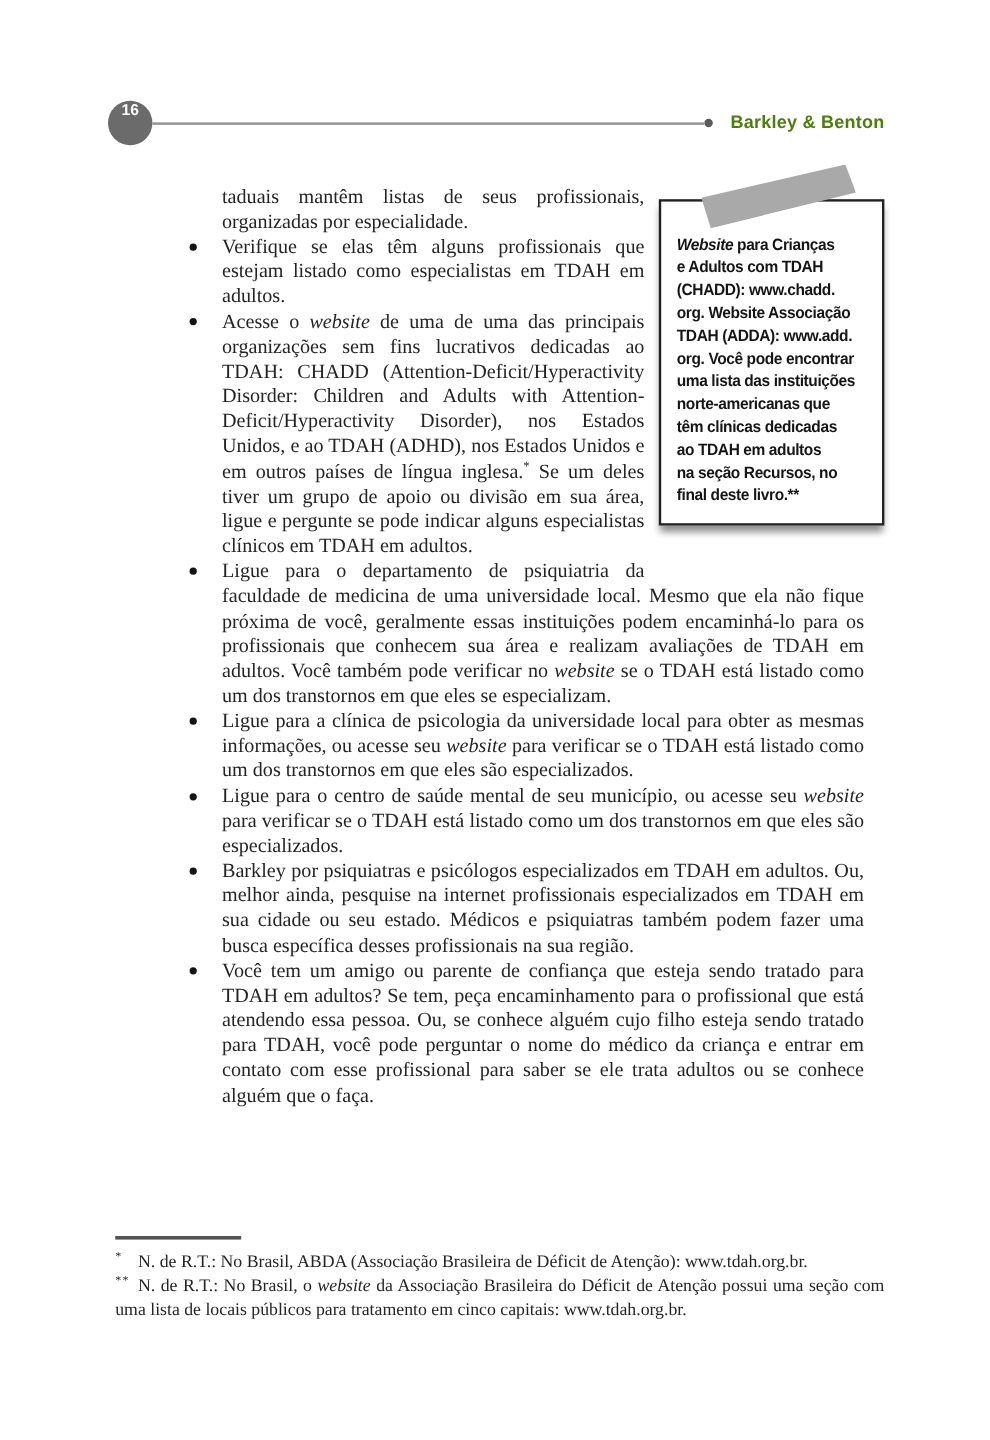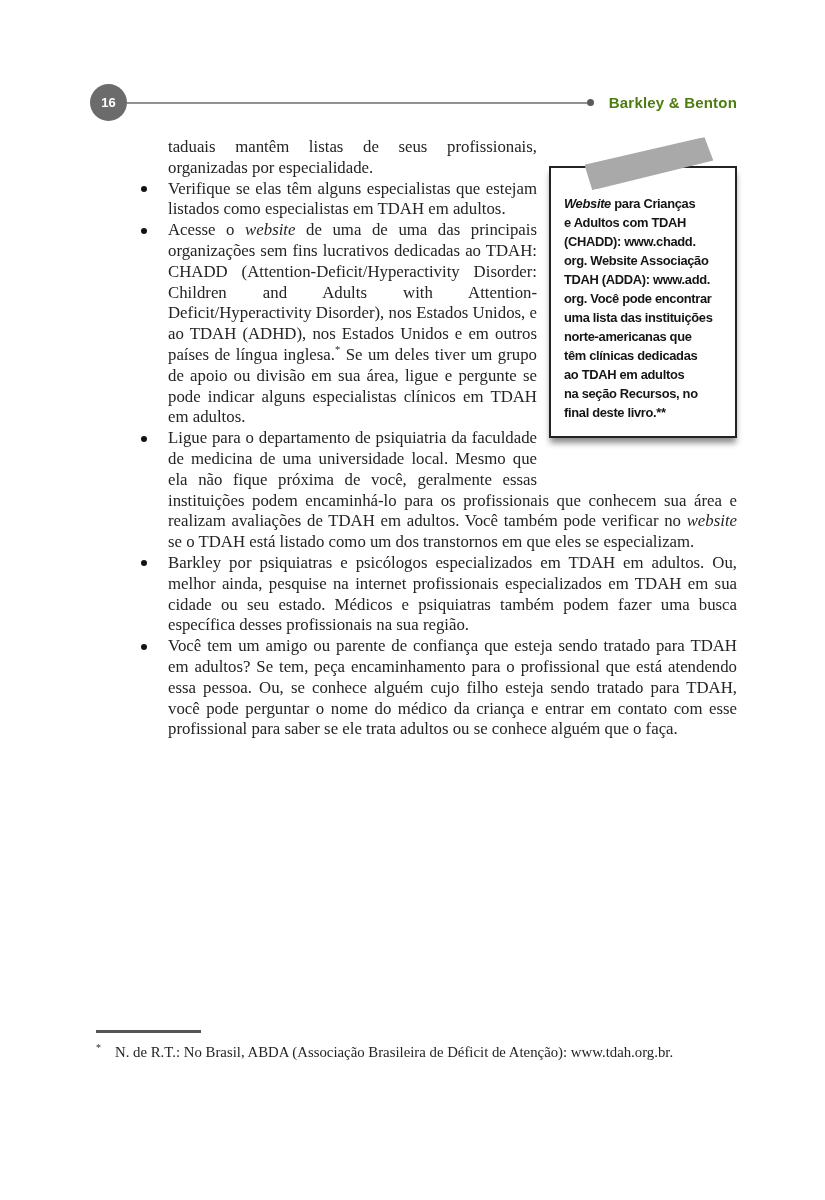--- a/index.html
+++ b/index.html
@@ -18,21 +18,21 @@
   .page{position:absolute;inset:0;background:#fff;}
 
   
   .header{
     position:absolute;left:90px;right:88px;top:84px;height:37px;
     display:flex;align-items:center;
   }
   .page-number-circle{
     width:37px;height:37px;border-radius:50%;background:var(--accent-gray);
     color:#fff;font-family:"Liberation Sans",sans-serif;font-size:13px;font-weight:bold;
-    display:flex;align-items:center;justify-content:center;flex:none;
+    display:flex;justify-content:center;flex:none;
   }
   .header-rule{flex:1;height:2px;background:var(--rule-gray);}
   .header-dot{width:7px;height:7px;border-radius:50%;background:#5a5a5a;flex:none;}
   .running-head{
     margin-left:15px;font-family:Liberation Sans, sans-serif;font-weight:700;
     font-size:15px;color:#4d7c0f;flex:none;letter-spacing:0.2px;
   }
 
   
   .content{
@@ -53,21 +53,21 @@
     clip-path:polygon(0 25%,96% 0,100% 70%,3% 100%);z-index:2;
   }
   .note-line{
     font-family:"Liberation Sans",sans-serif;font-weight:700;
     font-size:13.6px;line-height:19px;color:#151515;letter-spacing:-0.35px;
     white-space:nowrap;transform:scaleX(0.95);transform-origin:0 50%;
   }
   .note-line i{font-style:italic;}
 
   .bullet-list{
-    margin:0;padding:0 0 0 72px;list-style:none;
+    margin:17px;padding:0 0 0 72px;list-style:none;
     font-size:16.8px;line-height:20.8px;
   }
   .bullet-list li{position:relative;margin:0;}
   .bullet-list li.has-bullet::before{
     content:"";position:absolute;left:-27px;top:7.5px;
     width:6px;height:6px;border-radius:50%;background:#131313;
   }
   .bullet-list i{font-style:italic;}
   .bullet-list sup{font-size:10.5px;line-height:0;vertical-align:super;}
 
@@ -112,28 +112,31 @@
             <div class="note-line">norte-americanas que</div>
             <div class="note-line">têm clínicas dedicadas</div>
             <div class="note-line">ao TDAH em adultos</div>
             <div class="note-line">na seção Recursos, no</div>
             <div class="note-line">final deste livro.**</div>
           </div>
       </div>
     </aside>
     <ul class="bullet-list" id="bullet-list">
         <li class="no-bullet">taduais mantêm listas de seus profissionais, organizadas por especialidade.</li>
-        <li class="has-bullet">Verifique se elas têm alguns especialistas que estejam listados como especialistas em TDAH em adultos.</li>
+        <li class="has-bullet">Verifique se elas têm alguns profissionais que estejam listado como especialistas em TDAH em adultos.</li>
         <li class="has-bullet">Acesse o <i>website</i> de uma de uma das principais organizações sem fins lucrativos dedicadas ao TDAH: CHADD (Attention-Deficit/Hyperactivity Disorder: Children and Adults with Attention-Deficit/Hyperactivity Disorder), nos Estados Unidos, e ao TDAH (ADHD), nos Estados Unidos e em outros países de língua inglesa.<sup>*</sup> Se um deles tiver um grupo de apoio ou divisão em sua área, ligue e pergunte se pode indicar alguns especialistas clínicos em TDAH em adultos.</li>
         <li class="has-bullet">Ligue para o departamento de psiquiatria da faculdade de medicina de uma universidade local. Mesmo que ela não fique próxima de você, geralmente essas instituições podem encaminhá-lo para os profissionais que conhecem sua área e realizam avaliações de TDAH em adultos. Você também pode verificar no <i>website</i> se o TDAH está listado como um dos transtornos em que eles se especializam.</li>
+        <li class="has-bullet">Ligue para a clínica de psicologia da universidade local para obter as mesmas informações, ou acesse seu <i>website</i> para verificar se o TDAH está listado como um dos transtornos em que eles são especializados.</li>
+        <li class="has-bullet">Ligue para o centro de saúde mental de seu município, ou acesse seu <i>website</i> para verificar se o TDAH está listado como um dos transtornos em que eles são especializados.</li>
         <li class="has-bullet">Barkley por psiquiatras e psicólogos especializados em TDAH em adultos. Ou, melhor ainda, pesquise na internet profissionais especializados em TDAH em sua cidade ou seu estado. Médicos e psiquiatras também podem fazer uma busca específica desses profissionais na sua região.</li>
         <li class="has-bullet">Você tem um amigo ou parente de confiança que esteja sendo tratado para TDAH em adultos? Se tem, peça encaminhamento para o profissional que está atendendo essa pessoa. Ou, se conhece alguém cujo filho esteja sendo tratado para TDAH, você pode perguntar o nome do médico da criança e entrar em contato com esse profissional para saber se ele trata adultos ou se conhece alguém que o faça.</li>
       </ul>
   </main>
 
   <footer class="footnotes">
     <div class="fn-rule"></div>
     <div id="fn-items">
         <div class="footnote"><span class="fn-marker">*</span><span>N. de R.T.: No Brasil, ABDA (Associação Brasileira de Déficit de Atenção): www.tdah.org.br.</span></div>
+        <div class="footnote"><span class="fn-marker">**</span><span>N. de R.T.: No Brasil, o <i>website</i> da Associação Brasileira do Déficit de Atenção possui uma seção com uma lista de locais públicos para tratamento em cinco capitais: www.tdah.org.br.</span></div>
       </div>
   </footer>
 
 </div>
 
 </body></html>

